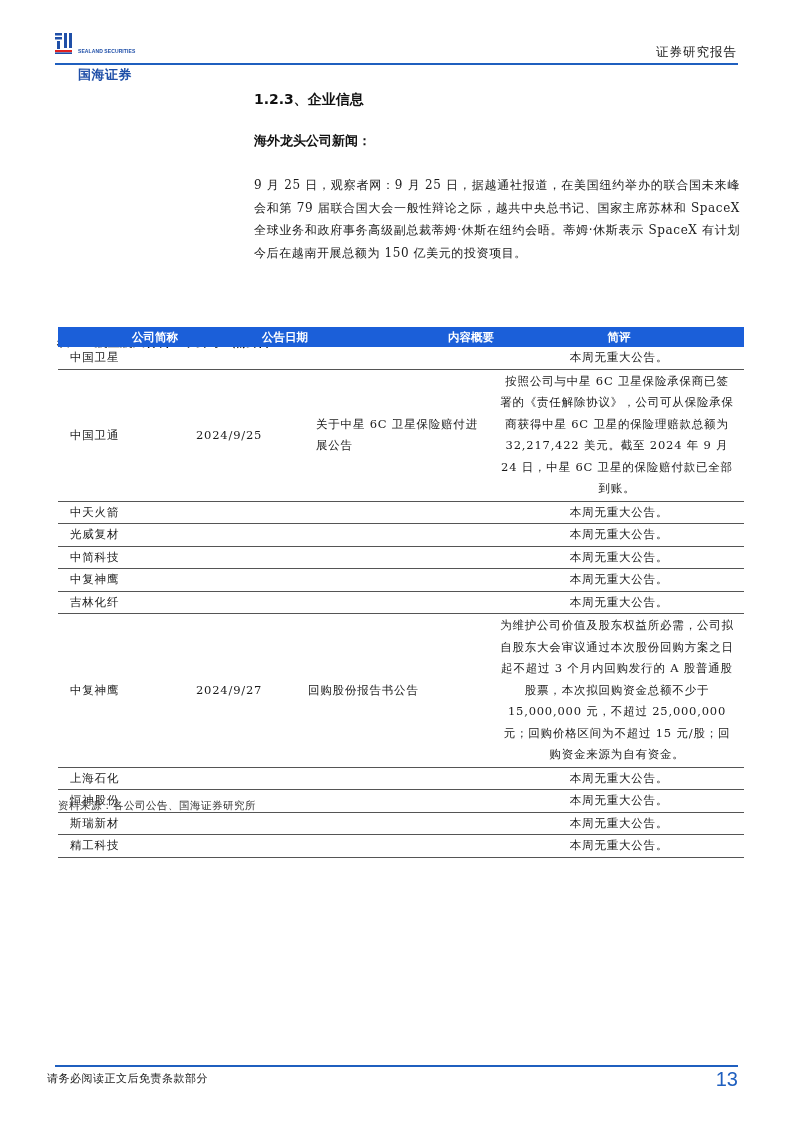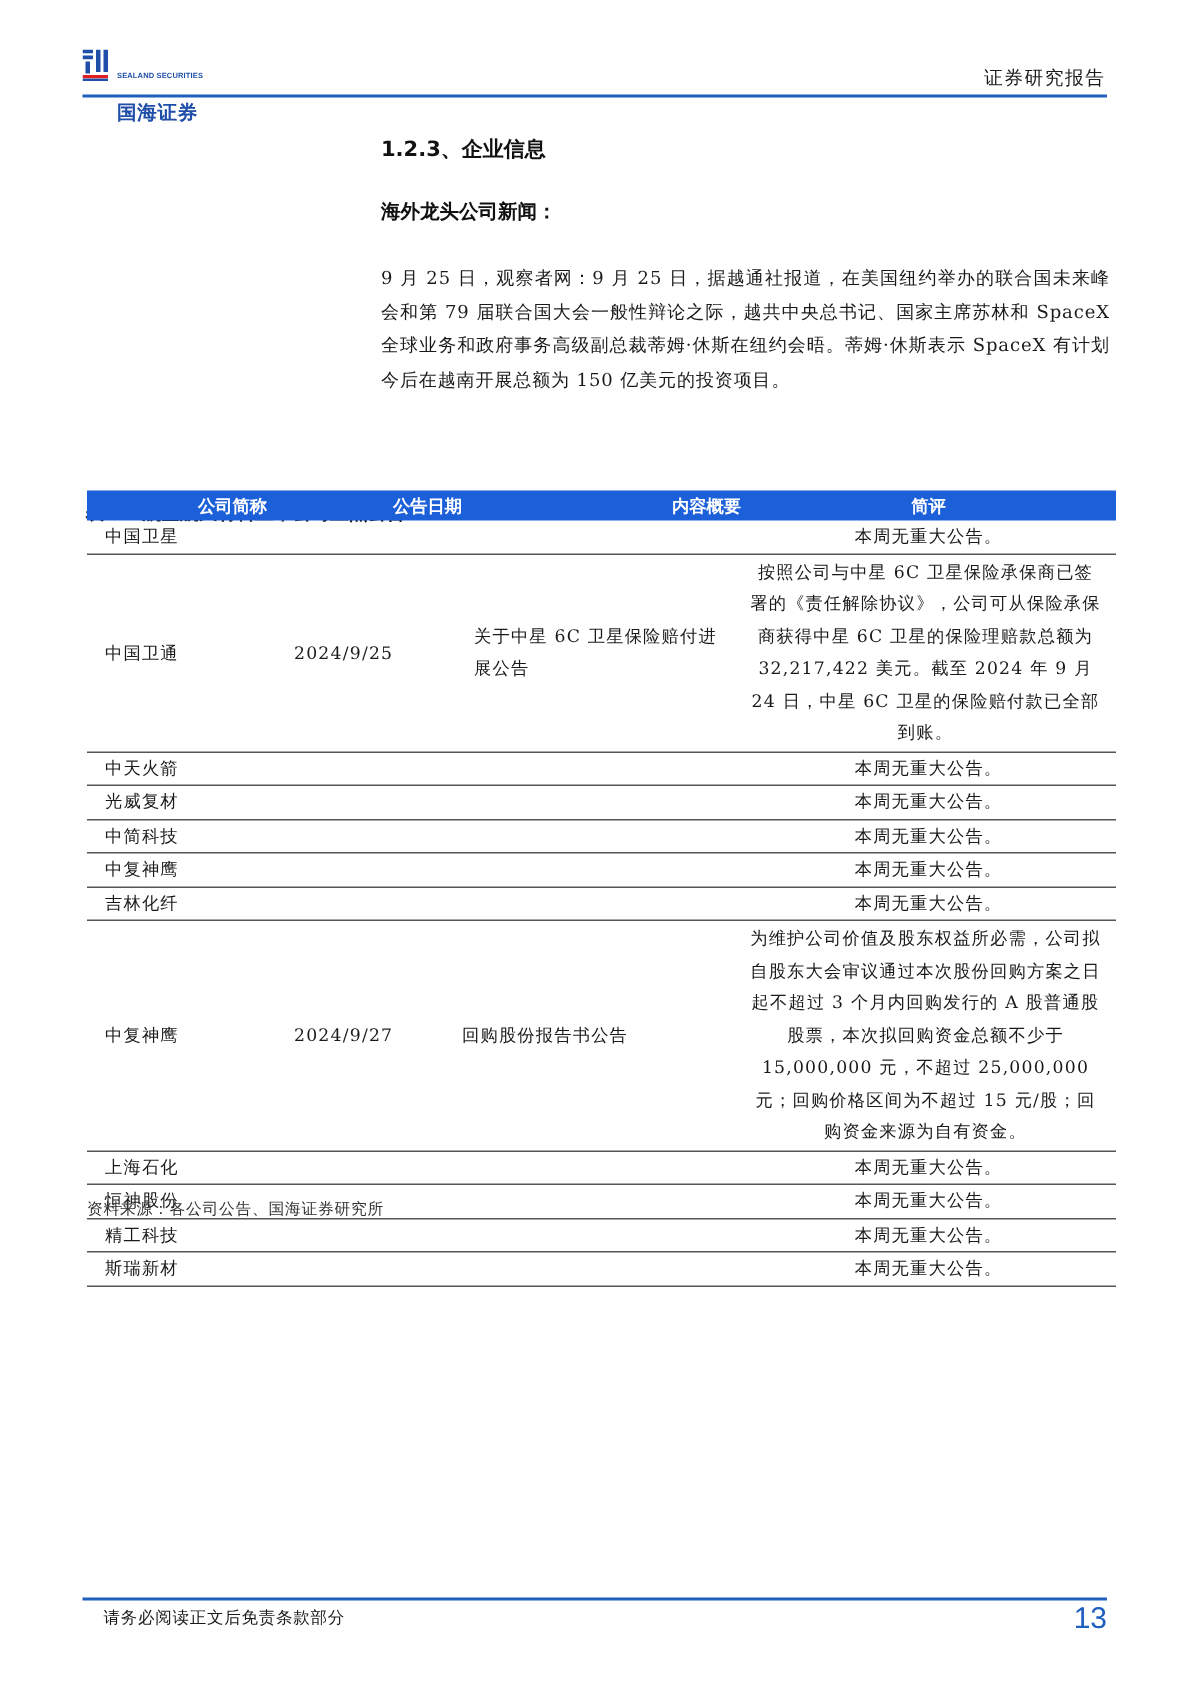--- a/index.html
+++ b/index.html
@@ -34,21 +34,21 @@
   table.t td { border-bottom:1.5px solid #555; padding:0; height:20px; vertical-align:middle; letter-spacing:0.8px; }
   table.t td.c0 { width:108px; padding-left:12px; }
   table.t td.c1 { width:112px; padding-left:18px; }
   table.t td.c2 { width:170px; text-align:left; line-height:21px; }
   table.t td.c3 { text-align:center; line-height:21.5px; padding:0 4px; }
   table.t td.c3.long { padding:1px 10px 1px 6px; }
   .source { left:58px; top:799px; font-size:10.5px; color:#333; letter-spacing:0.5px; }
 
   
   .footer-line { left:55px; top:1065px; width:683px; height:1.5px; background:#1f5fbf; }
-  .footer-left { left:69px; top:1071px; font-size:11px; color:#1a1a1a; letter-spacing:0.5px; }
+  .footer-left { left:47px; top:1071px; font-size:11px; color:#1a1a1a; letter-spacing:0.5px; }
   .footer-page { right:56px; top:1068px; font-family:Liberation Sans, sans-serif; font-size:20px; color:#1f5fbf; }
 </style>
 </head>
 <body>
 
 <div class="abs logo">
   <svg class="logo-mark" viewBox="0 0 17 21">
     <rect x="0" y="0" width="7" height="2.5" fill="#1f4fa8"></rect>
     <rect x="0" y="4" width="7" height="2.5" fill="#1f4fa8"></rect>
     <rect x="2" y="8" width="3" height="8" fill="#1f4fa8"></rect>
@@ -132,27 +132,27 @@
       <td class="c2"></td>
       <td class="c3">本周无重大公告。</td>
     </tr>
     <tr>
       <td class="c0">恒神股份</td>
       <td class="c1"></td>
       <td class="c2"></td>
       <td class="c3">本周无重大公告。</td>
     </tr>
     <tr>
-      <td class="c0">精工科技</td>
+      <td class="c0">斯瑞新材</td>
       <td class="c1"></td>
       <td class="c2"></td>
       <td class="c3">本周无重大公告。</td>
     </tr>
     <tr>
-      <td class="c0">斯瑞新材</td>
+      <td class="c0">精工科技</td>
       <td class="c1"></td>
       <td class="c2"></td>
       <td class="c3">本周无重大公告。</td>
     </tr>
   </tbody>
 </table>
 <div class="abs source">资料来源：各公司公告、国海证券研究所</div>
 
 <div class="abs footer-line"></div>
 <div class="abs footer-left">请务必阅读正文后免责条款部分</div>

